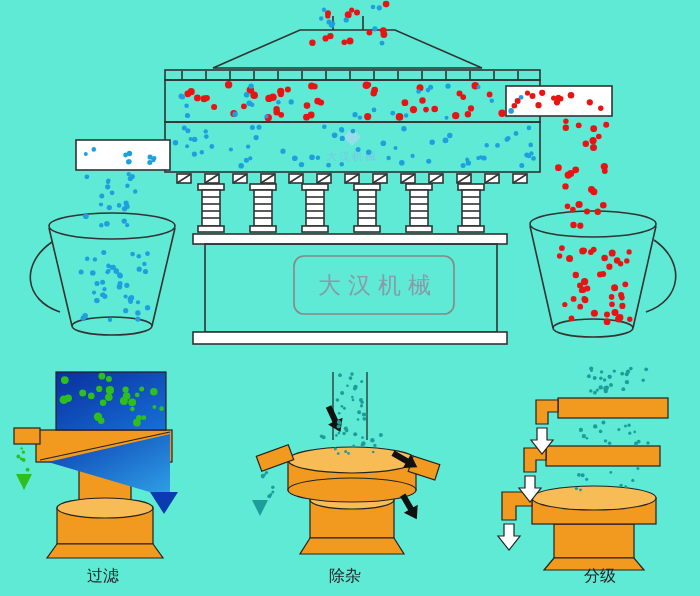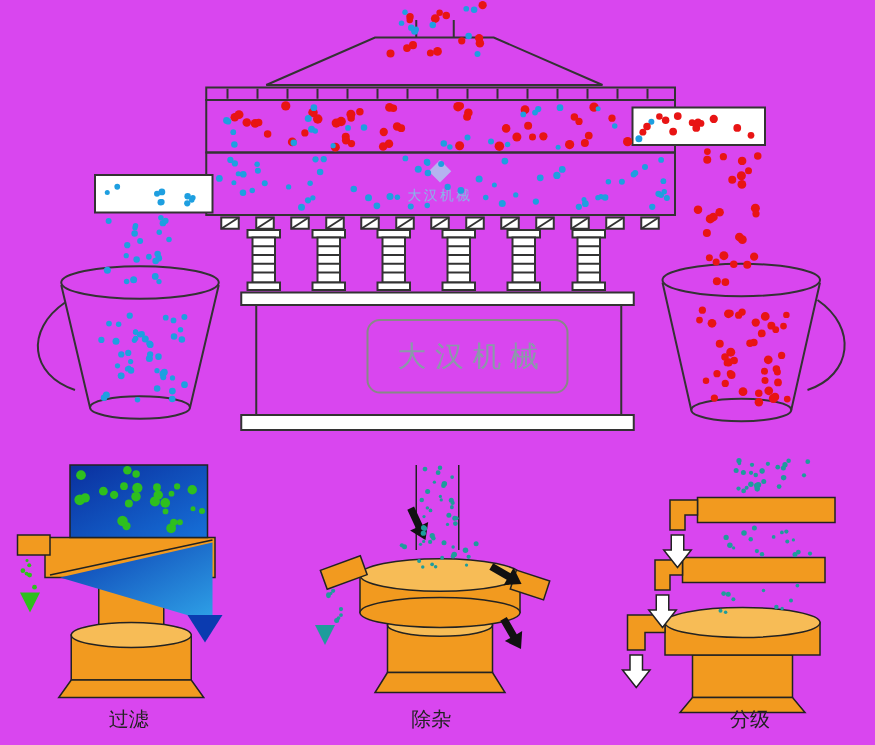--- a/index.html
+++ b/index.html
@@ -1,17 +1,17 @@
 <!DOCTYPE html>
 <html><head>
 <meta charset="utf-8">
 <style>
   html,body{margin:0;padding:0;background:#fff;}
   .canvas{
-    width:700px;height:596px;position:relative;background:#d946ef;
+    width:700px;height:596px;position:relative;background:#5eead4;
     font-family:"Liberation Sans",sans-serif;overflow:hidden;
   }
   svg{display:block;}
   text{font-family:"Liberation Sans",sans-serif;}
   .caption{font-size:16px;fill:#222;}
   .base-label{font-size:23px;fill:#8a9aa9;letter-spacing:7px;}
   .wm-text{font-size:11px;fill:#7fc3e8;letter-spacing:2px;opacity:.9;}
 </style>
 </head>
 <body>

